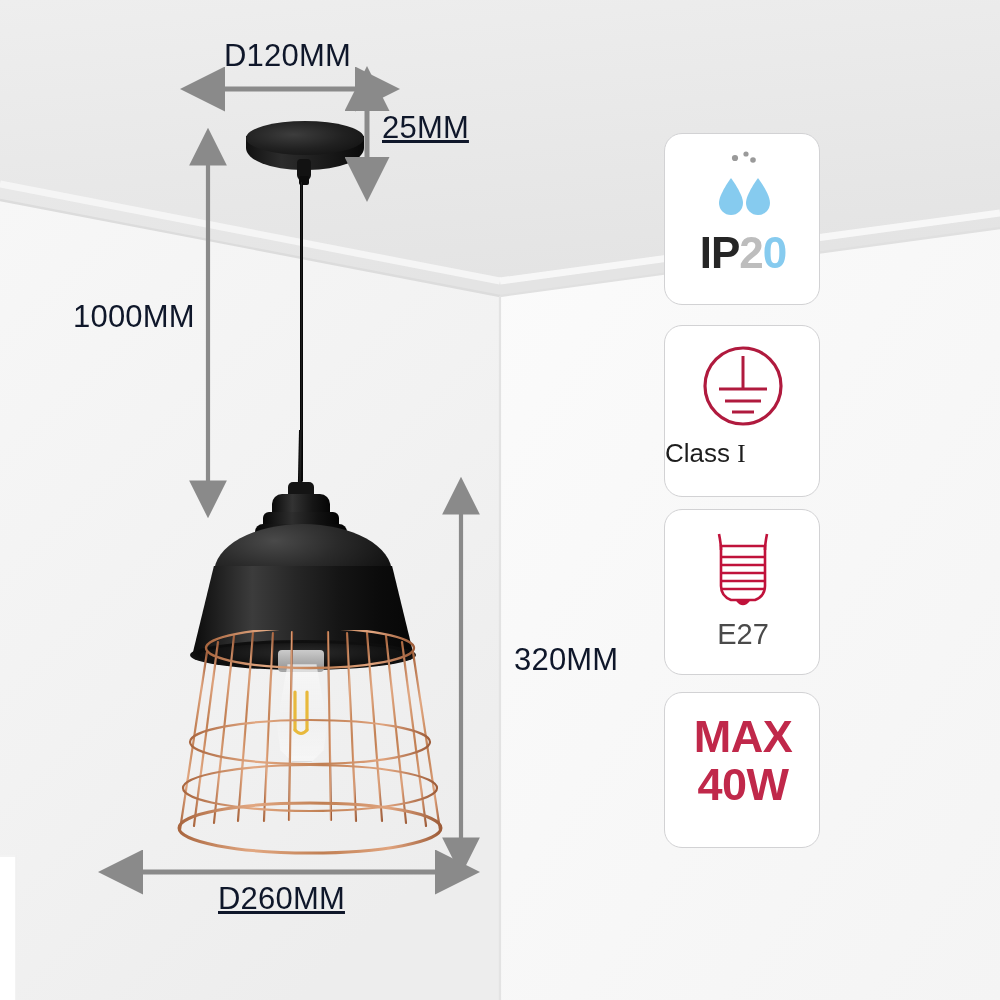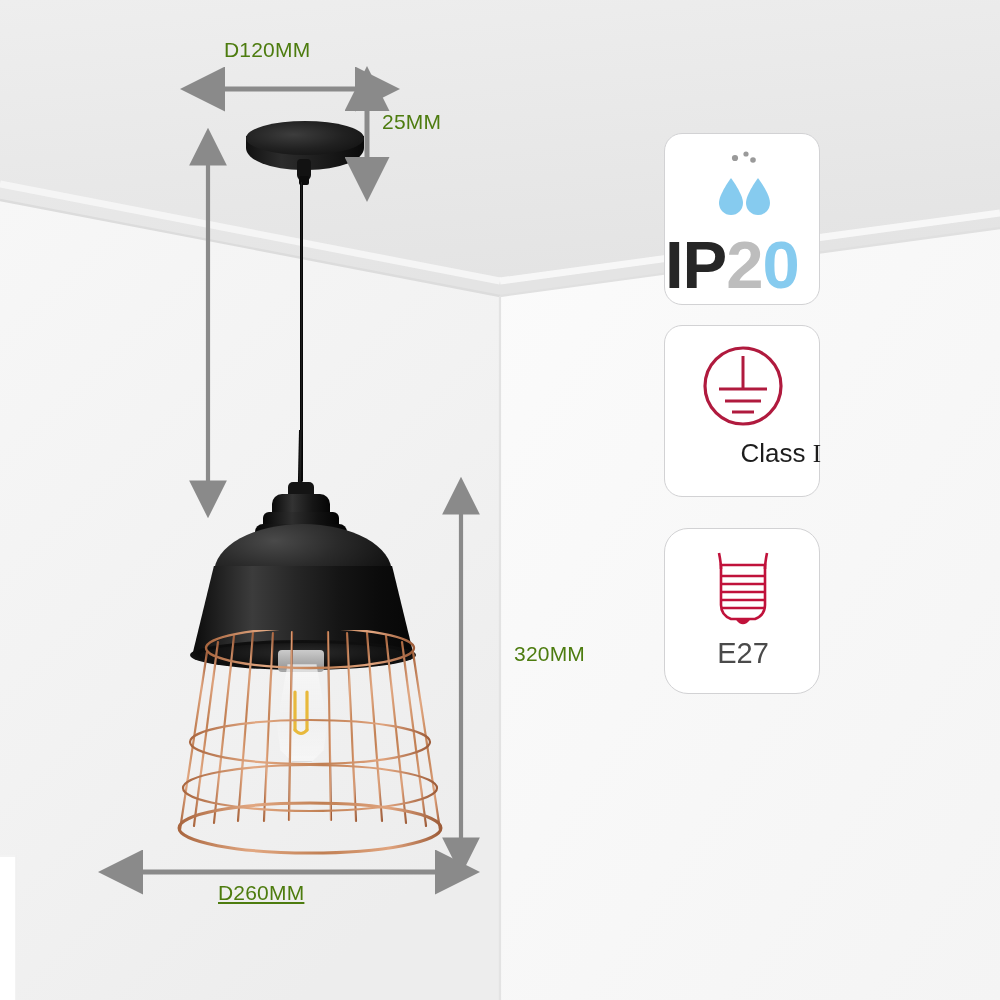--- a/index.html
+++ b/index.html
@@ -103,45 +103,45 @@
     background:linear-gradient(to bottom, rgba(250,250,250,.70), rgba(240,240,240,.40) 55%, rgba(250,250,250,.62));
     border:1px solid rgba(200,200,200,.55);
     clip-path:polygon(26% 0%, 74% 0%, 92% 62%, 86% 88%, 66% 100%, 34% 100%, 14% 88%, 8% 62%);
   }
   .filament{
     position:absolute;left:291px;top:690px;width:20px;height:48px;
   }
 
   
   .dim-label{
-    position:absolute;color:#4d7c0f;font-size:21px;letter-spacing:.2px;
+    position:absolute;color:#0f172a;font-size:31px;letter-spacing:.2px;
     white-space:nowrap;font-family:"Liberation Sans", sans-serif;
   }
   .dim-svg{position:absolute;left:0;top:0;width:1000px;height:1000px;pointer-events:none;}
 
   
   .badge{
     position:absolute;background:#ffffff;border:1.6px solid #d2d2d4;
     border-radius:18px;box-sizing:border-box;
   }
   .badge-ip{left:664px;top:133px;width:156px;height:172px;}
   .badge-class{left:664px;top:325px;width:156px;height:172px;}
-  .badge-e27{left:664px;top:528px;width:156px;height:166px;border-radius:24px;}
+  .badge-e27{left:664px;top:509px;width:156px;height:166px;}
   .badge-max{left:664px;top:692px;width:156px;height:156px;}
 
   .ip-row{
-    position:absolute;left:0;top:97px;width:156px;
-    font-size:67px;font-weight:bold;line-height:1;letter-spacing:-1px;
+    position:absolute;left:0;top:97px;width:156px;text-align:center;
+    font-size:44px;font-weight:bold;line-height:1;letter-spacing:-1px;
   }
   .ip-ip{color:#262626;}
   .ip-2{color:#bdbdbd;}
   .ip-0{color:#86cbef;}
 
   .class-text{
-    position:absolute;left:0;top:112px;width:156px;text-align:right;
+    position:absolute;left:0;top:112px;width:156px;text-align:left;
     font-size:26px;color:#1d1d1d;
   }
   .class-text .numeral{font-family:"Liberation Serif", serif;font-size:25px;}
 
   .e27-text{
     position:absolute;left:0;top:108px;width:156px;text-align:center;
     font-size:29px;color:#4a4a4a;
   }
 
   .max-text{
@@ -287,21 +287,22 @@
     <g>
       <line x1="461" y1="512" x2="461" y2="840" stroke="#8a8a8a" stroke-width="4.2" marker-start="url(#ahL)" marker-end="url(#ahR)"></line>
     </g>
 
     <g>
       <line x1="140" y1="872" x2="438" y2="872" stroke="#8a8a8a" stroke-width="5" marker-start="url(#ahL)" marker-end="url(#ahR)"></line>
     </g>
   </svg>
 
   <div class="dim-label" style="left:224px;top:38px;">D120MM</div>
-  <div class="dim-label" style="left:382px;top:110px;">25MM</div>
+  <div class="dim-label" style="left:382px;top:110px;text-decoration:underline;">25MM</div>
+  <div class="dim-label" style="left:73px;top:299px;">1000MM</div>
   <div class="dim-label" style="left:486px;top:642px;margin-left:28px;">320MM</div>
   <div class="dim-label" style="left:218px;top:881px;text-decoration:underline;">D260MM</div>
 
   <div class="badge badge-ip">
     <svg style="position:absolute;left:40px;top:12px;width:78px;height:82px;" viewBox="0 0 78 82">
       <circle cx="30" cy="12" r="3.1" fill="#9a9a9a"></circle>
       <circle cx="41" cy="8" r="2.6" fill="#9a9a9a"></circle>
       <circle cx="48" cy="14" r="2.8" fill="#9a9a9a"></circle>
       <path d="M26 32 C26 32 14 48 14 57 A12 12 0 0 0 38 57 C38 48 26 32 26 32 Z" fill="#86cbef"></path>
       <path d="M53 32 C53 32 41 48 41 57 A12 12 0 0 0 65 57 C65 48 53 32 53 32 Z" fill="#86cbef"></path>
@@ -335,14 +336,20 @@
         <line x1="18" y1="41" x2="62" y2="41"></line>
         <line x1="18" y1="49" x2="62" y2="49"></line>
         <line x1="18" y1="57" x2="62" y2="57"></line>
         <line x1="19" y1="65" x2="61" y2="65"></line>
         <path d="M34 76 Q40 84 46 76" fill="#c0123b"></path>
       </g>
     </svg>
     <div class="e27-text">E27</div>
   </div>
 
+  <div class="badge badge-max">
+    <div class="max-text">
+      <div>MAX</div>
+      <div>40W</div>
+    </div>
+  </div>
 
 </div>
 
 </body></html>

